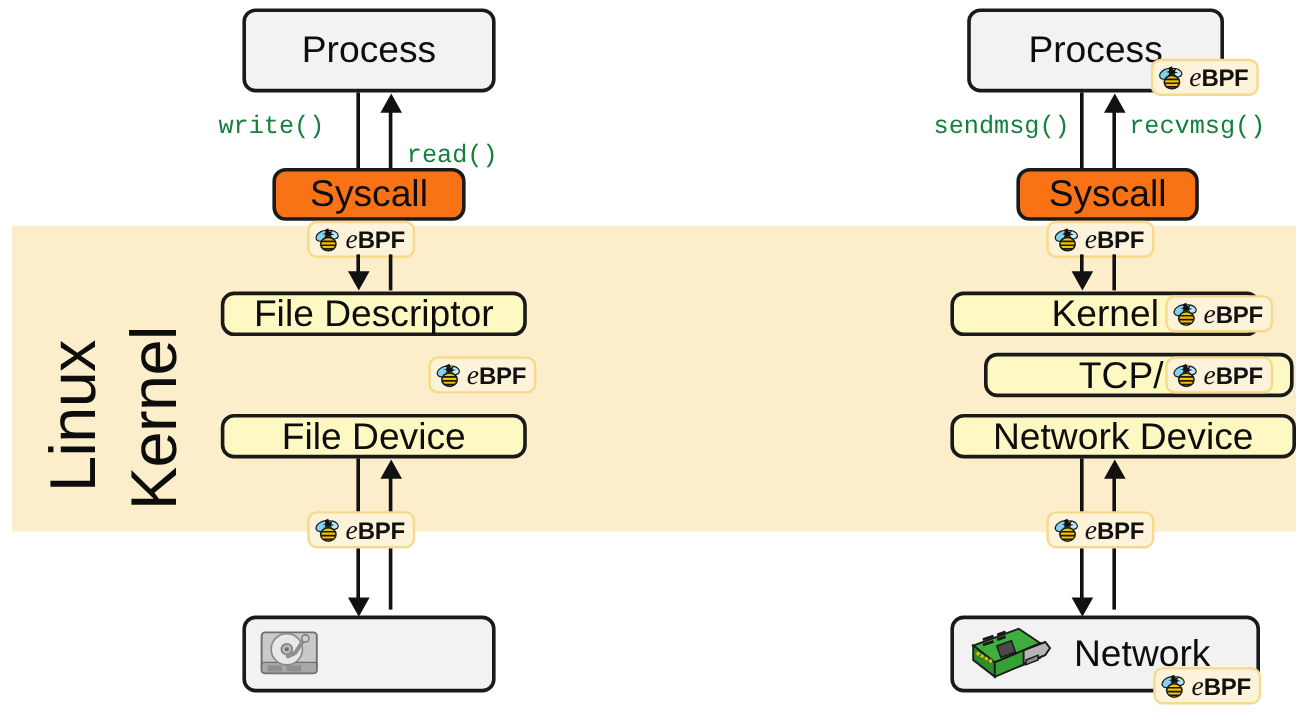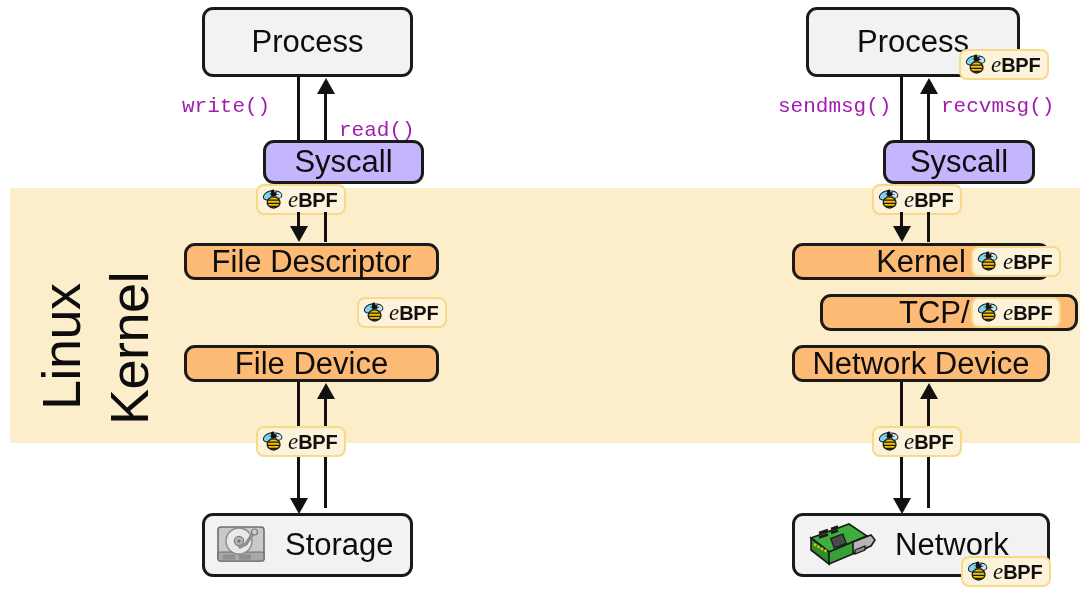--- a/index.html
+++ b/index.html
@@ -44,22 +44,22 @@
     border-radius: 11px;
     display: flex;
     align-items: center;
     justify-content: center;
     color: #0d0d0d;
     font-size: 31px;
     font-weight: 400;
     white-space: nowrap;
   }
   .box.light { background: #f2f2f2; }
-  .box.gray  { background: #c4b5fd; margin-left: 36px; }
-  .box.amber { background: #fdba74; }
+  .box.gray  { background: #f97316; }
+  .box.amber { background: #fef9c3; }
 
   .box-label { pointer-events: none; }
 
   
   .box.with-icon { justify-content: flex-start; }
   .box.with-icon .box-label { margin-left: 18px; }
 
   
   .vline {
     position: absolute;
@@ -73,28 +73,29 @@
     border-right: 9px solid transparent;
   }
   .arrowhead.down { border-top: 16px solid #111111; }
   .arrowhead.up   { border-bottom: 16px solid #111111; }
 
   
   .calllabel {
     position: absolute;
     font-family: "Liberation Mono", "DejaVu Sans Mono", monospace;
     font-size: 21px;
-    color: #a21caf;
+    color: #15803d;
     white-space: nowrap;
   }
 
   
   .ebpf {
     position: absolute;
     display: flex;
+    align-items: center;
     gap: 1px;
     background: #fdf3da;
     border: 2px solid #f7d98a;
     border-radius: 8px;
     padding: 2px 7px 2px 4px;
     height: 31px;
   }
   .ebpf .bee { display: block; }
   .ebpf .word {
     font-size: 20px;
@@ -208,21 +209,20 @@
         <rect x="3" y="30" width="46" height="9" rx="2" fill="#a8a8a8" stroke="#6e6e6e" stroke-width="1.2"></rect>
         <circle cx="24" cy="19" r="13" fill="#e8e8e8" stroke="#8a8a8a" stroke-width="1.4"></circle>
         <circle cx="24" cy="19" r="4.6" fill="#b5b5b5" stroke="#7a7a7a" stroke-width="1.2"></circle>
         <circle cx="24" cy="19" r="1.6" fill="#6e6e6e"></circle>
         <path d="M39 10 L31 22 L25 25" stroke="#8f8f8f" stroke-width="3.4" fill="none" stroke-linecap="round"></path>
         <circle cx="39.5" cy="10" r="3" fill="#cfcfcf" stroke="#7a7a7a" stroke-width="1.2"></circle>
         <rect x="8" y="32.5" width="12" height="5" fill="#8f8f8f"></rect>
         <rect x="24" y="32.5" width="12" height="5" fill="#8f8f8f"></rect>
       </svg>
     </span>
-    <span class="box-label">Storage</span>
   </div>
 
   <div class="box light" style="left:806px; top:7px; width:214px; height:70px;">
     <span class="box-label">Process</span>
   </div>
 
   <div class="ebpf" style="left:959px; top:49px;">
     <span class="bee">
       <svg class="devicon" width="24" height="22" viewBox="0 0 24 22">
         <ellipse cx="7.2" cy="7.6" rx="6.2" ry="4" fill="#7fd3f0" stroke="#1a1a1a" stroke-width="1" transform="rotate(-26 7.2 7.6)"></ellipse>
@@ -288,21 +288,21 @@
         <ellipse cx="7.2" cy="7.6" rx="6.2" ry="4" fill="#7fd3f0" stroke="#1a1a1a" stroke-width="1" transform="rotate(-26 7.2 7.6)"></ellipse>
         <ellipse cx="14.6" cy="6.6" rx="5.4" ry="3.4" fill="#bfe9fa" stroke="#1a1a1a" stroke-width="1" transform="rotate(16 14.6 6.6)"></ellipse>
         <path d="M11.5 1.2 L12.7 4.4 L15.6 2.9 L13.9 5.6 L16.9 6.4 L13.7 7.1 L15 9.6 L12.4 7.8 L11.6 10.7 L10.8 7.7 L8.2 9.2 L9.6 6.6 L6.6 5.9 L9.7 5.2 L8.6 2.6 Z" fill="#111111"></path>
         <ellipse cx="11.6" cy="14.4" rx="6.4" ry="5.6" fill="#f2c200" stroke="#1a1a1a" stroke-width="1.3"></ellipse>
         <path d="M6.1 12.1 h11.0 M5.6 15.4 h12.0 M7.4 18.4 h8.4" stroke="#1a1a1a" stroke-width="1.4" fill="none"></path>
       </svg>
     </span>
     <span class="word"><span class="e">e</span><span class="bpf">BPF</span></span>
   </div>
 
-  <div class="box amber" style="left:792px; top:345px; width:258px; height:37px;">
+  <div class="box amber" style="left:792px; top:345px; width:288px; height:37px;">
     <span class="box-label">Network Device</span>
   </div>
 
   <div class="vline" style="left:900px; top:382px; height:126px;"></div>
   <div class="arrowhead down" style="left:893px; top:498px;"></div>
   <div class="vline" style="left:927px; top:398px; height:110px;"></div>
   <div class="arrowhead up" style="left:920px; top:383px;"></div>
 
   <div class="ebpf" style="left:872px; top:426px;">
     <span class="bee">

